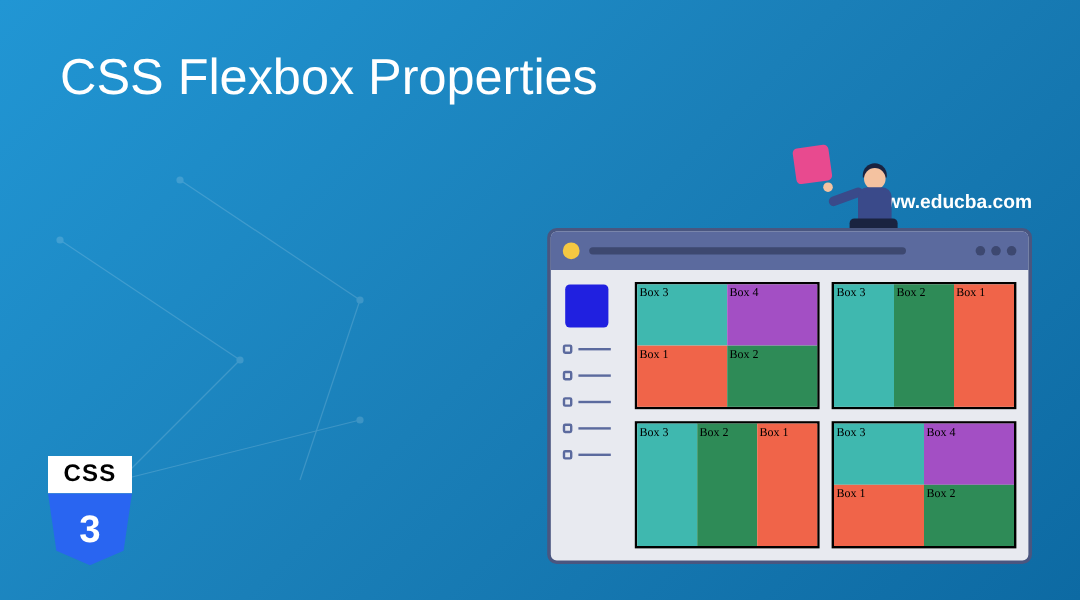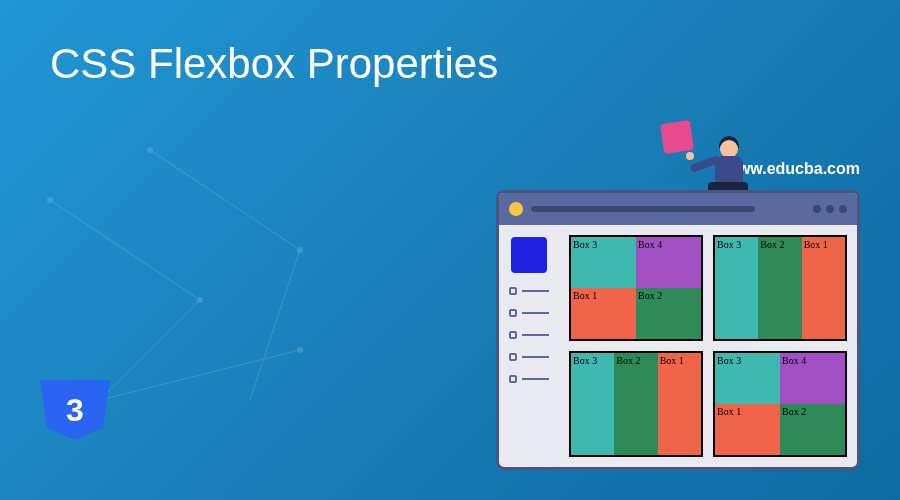--- a/index.html
+++ b/index.html
@@ -68,21 +68,21 @@
       color: white;
       font-size: 32px;
       font-weight: bold;
     }
     
     
     .browser-window {
       position: absolute;
       right: 40px;
       top: 190px;
-      width: 364px;
+      width: 404px;
       height: 280px;
       background: #e8eaf0;
       border: 3px solid #4a5680;
       border-radius: 8px;
     }
     
     .browser-titlebar {
       height: 32px;
       background: #5b6a9e;
       border-radius: 5px 5px 0 0;
@@ -275,20 +275,21 @@
   <circle cx="300" cy="350" r="3" fill="white"></circle>
   <circle cx="150" cy="150" r="3" fill="white"></circle>
   <circle cx="300" cy="250" r="3" fill="white"></circle>
 </svg>
 
 <h1 class="title">CSS Flexbox Properties</h1>
 
 <div class="website-url">www.educba.com</div>
 
 <div class="css-logo">
+  <div class="css-logo-top">CSS</div>
   <div class="css-logo-shield">3</div>
 </div>
 
 <div class="person">
   <div class="pink-square"></div>
   <div class="person-arm"></div>
   <div class="person-hand"></div>
   <div class="person-hair"></div>
   <div class="person-head"></div>
   <div class="person-body"></div>

